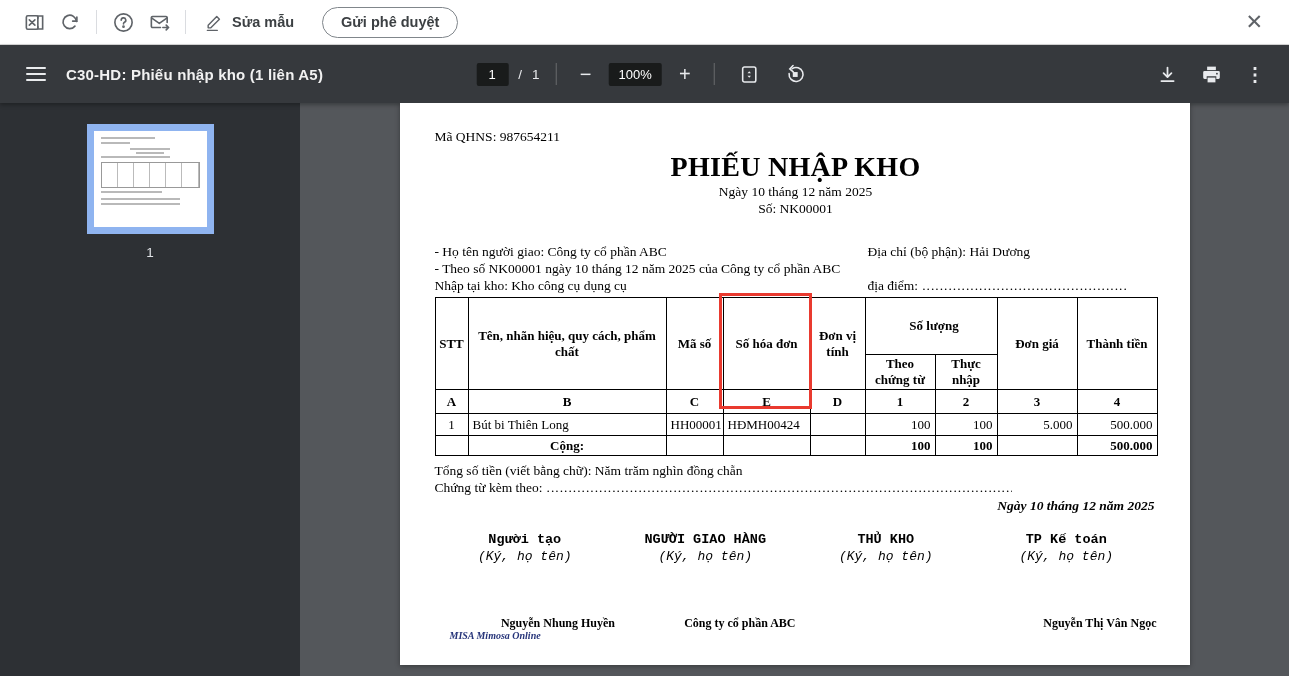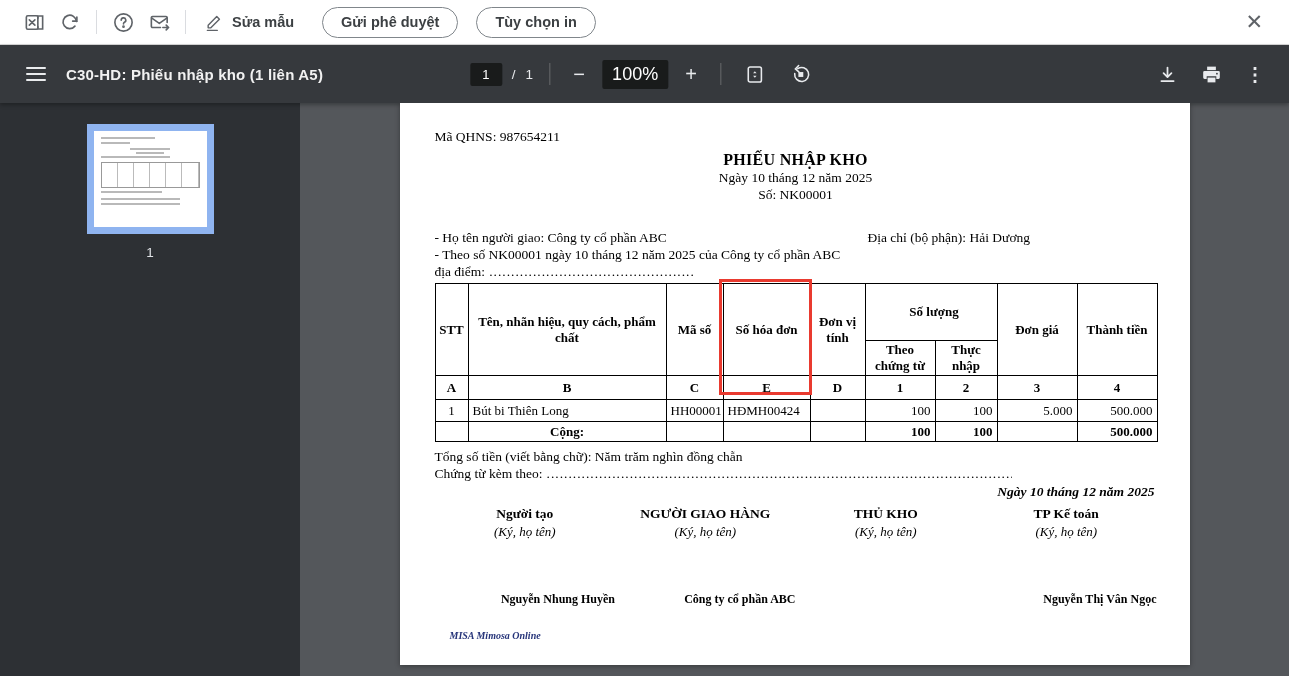--- a/index.html
+++ b/index.html
@@ -26,21 +26,21 @@
   .hamburger { width:20px; display:flex; flex-direction:column; gap:4px; margin:0 20px 0 26px; cursor:pointer; }
   .hamburger span { display:block; height:2px; background:#eaecee; border-radius:1px; }
   .pdf-title { font-size:15px; font-weight:600; color:#f1f1f1; letter-spacing:.2px; }
   .pdf-center { position:absolute; left:50%; transform:translateX(-50%); display:flex;
                 align-items:center; gap:10px; }
   .page-input { width:32px; height:23px; background:#191b1b; border:none; color:#fff;
                 text-align:center; font-size:13px; border-radius:2px; }
   .pdf-sep { color:#e8eaed; font-size:13.5px; }
   .pdf-vdivider { width:1px; height:22px; background:rgba(255,255,255,.25); margin:0 6px; }
   .zoom-btn { font-size:20px; color:#e8eaed; cursor:pointer; width:26px; text-align:center; }
-  .zoom-box { background:#191b1b; color:#fff; font-size:18px; padding:4px 10px; border-radius:2px; }
+  .zoom-box { background:#191b1b; color:#fff; font-size:13px; padding:4px 10px; border-radius:2px; }
   .pdf-right { margin-left:auto; display:flex; align-items:center; gap:8px; padding-right:16px; }
   .pdf-icon-btn { width:36px; height:36px; display:flex; align-items:center; justify-content:center;
                   cursor:pointer; }
   .more-dots { font-size:19px; color:#e8eaed; font-weight:700; }
 
   
   .content { display:flex; height:573px; }
   .sidebar { width:300px; background:#2d3034; display:flex; flex-direction:column;
              align-items:center; padding-top:21px; flex-shrink:0; }
   .thumb { width:127px; height:110px; background:#8fb4f0; padding:7px; cursor:pointer; }
@@ -54,21 +54,21 @@
 
   
   .page { width:790px; height:562px; background:#ffffff; box-shadow:0 1px 5px rgba(0,0,0,.35);
           padding:24px 33px 0 35px; font-family:"Liberation Serif", serif; color:#000;
           font-size:13.5px; position:relative; }
   .doc-head { display:flex; }
   .doc-head-left { line-height:19px; }
   .redact { display:inline-block; height:11px; background:#a7a7a7; filter:blur(2.5px);
             opacity:.6; border-radius:1px; vertical-align:baseline; }
   .form-no { font-weight:700; margin-left:auto; margin-right:52px; font-size:14.5px; }
-  .doc-title { text-align:center; font-weight:700; font-size:16px; margin-top:6px; letter-spacing:.3px; }
+  .doc-title { text-align:center; font-weight:700; font-size:28px; margin-top:6px; letter-spacing:.3px; }
   .doc-date { text-align:center; font-size:13.5px; margin-top:1px; }
   .doc-no { text-align:center; font-size:13.5px; margin-top:1px; }
   .info { margin-top:26px; line-height:17px; }
   .info-row { display:flex; }
   .info-left { width:433px; flex-shrink:0; }
   .dots-line { display:flex; }
   .dots { overflow:hidden; white-space:nowrap; letter-spacing:1px; }
   .dots-loc { max-width:205px; }
   .dots-doc { max-width:465px; }
 
@@ -83,21 +83,21 @@
   .data-row td { height:22px; }
   .sum-row td { height:20px; font-weight:700; }
   .ta-r { text-align:right; }
   .ta-c { text-align:center; }
   .red-box { position:absolute; left:284px; top:-4px; width:93px; height:116px;
              border:3px solid #e93a2f; pointer-events:none; }
 
   .amount-words { margin-top:6px; line-height:17px; }
   .sign-date { text-align:right; font-style:italic; font-weight:600; font-size:13.5px;
                margin-top:2px; padding-right:2px; }
-  .sig-grid { display:flex; margin-top:6px; }
+  .sig-grid { display:flex; margin-top:18px;font-family:Liberation Mono, monospace; }
   .sig-col { flex:1; text-align:center; }
   .sig-title { font-weight:700; font-size:13.5px; }
   .sig-sub { font-style:italic; font-size:13px; margin-top:2px; }
   .sig-names { display:flex; margin-top:52px; }
   .sig-name { flex:1; text-align:right; font-weight:700; font-size:12px; }
   .watermark { position:absolute; left:50px; bottom:24px; font-style:italic; font-weight:700;
                color:#27357a; font-size:10px; }
 
   svg.ic { display:block; }
 </style>
@@ -136,23 +136,20 @@
   <div class="tb-divider"></div>
   <div class="tb-text-btn">
     <svg class="ic" width="20" height="20" viewBox="0 0 24 24" fill="none" stroke="#5f6368" stroke-width="1.7" stroke-linecap="round" stroke-linejoin="round">
       <path d="M5 15.8 L15.3 5.5 l3.2 3.2 L8.2 19 H5 z"></path>
       <path d="M4 22 h12"></path>
     </svg>
     <span>Sửa mẫu</span>
   </div>
   <div class="pill-btn">
     <span>Gửi phê duyệt</span>
-  </div>
-  <div class="pill-btn">
-    <span>Tùy chọn in</span>
   </div>
   <div class="tb-spacer"></div>
   <div class="close-x">
     <span>✕</span>
   </div>
 </div>
 
 <div class="pdf-toolbar">
   <div class="hamburger">
     <span></span>
@@ -245,20 +242,21 @@
       <div class="doc-date">Ngày 10 tháng 12 năm 2025</div>
       <div class="doc-no">Số:  NK00001</div>
 
       <div class="info">
         <div class="info-row">
           <span class="info-left">- Họ tên người giao: Công ty cổ phần ABC</span>
           <span>Địa chỉ (bộ phận): Hải Dương</span>
         </div>
         <div>- Theo số NK00001 ngày 10 tháng 12 năm 2025 của Công ty cổ phần ABC</div>
         <div class="info-row">
+          <span class="info-left">Nhập tại kho: Kho công cụ dụng cụ</span>
           <span class="dots-line" style="flex:1;">
             <span style="margin-right:4px;">địa điểm:</span>
             <span class="dots dots-loc">...........................................................................................................</span>
           </span>
         </div>
       </div>
 
       <div class="table-wrap">
         <table class="doc">
           <colgroup>

